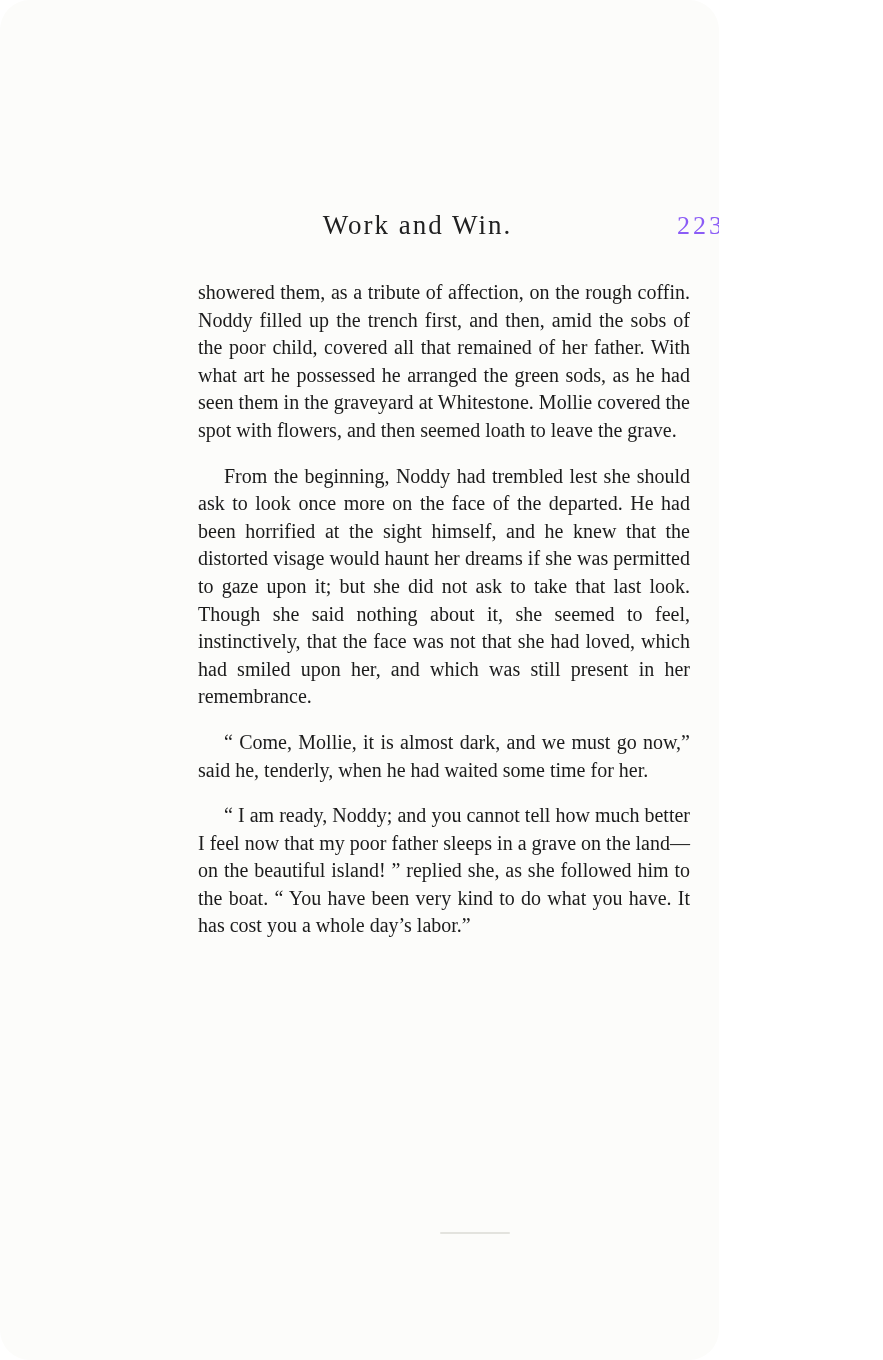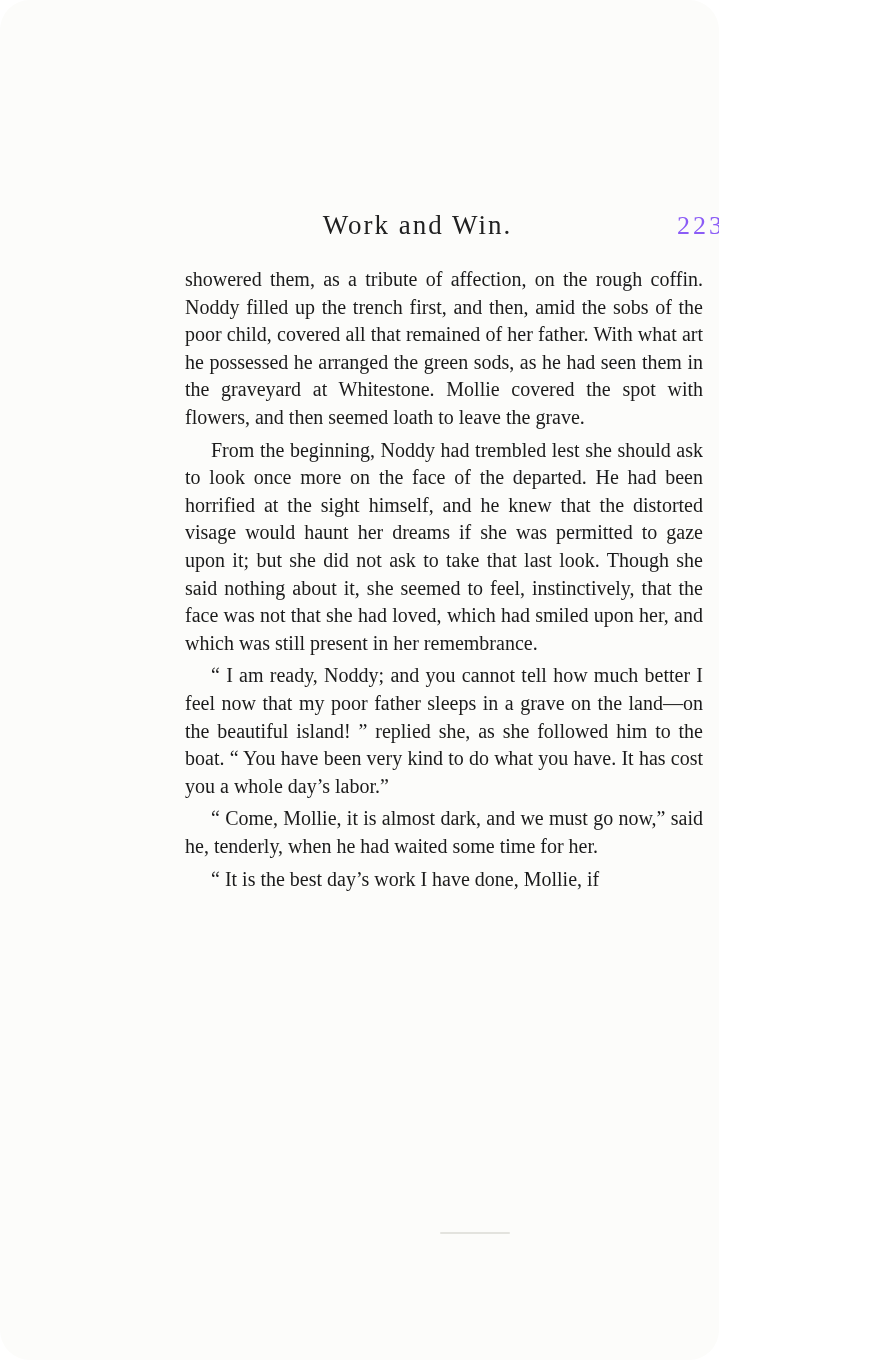--- a/index.html
+++ b/index.html
@@ -47,21 +47,21 @@
     position: absolute;
     top: 261px;
     left: 180px;
     width: 528px;
     font-size: 20px;
     line-height: 27.6px;
     text-align: justify;
     color: #1b1b1b;
   }
   .text-block p {
-    margin: 5px;
+    margin: 18px;
     padding: 0;
     text-indent: 26px;
   }
   .text-block p.noindent {
     text-indent: 0;
   }
   .text-block p.last {
     margin-top: 6px;
   }
   
@@ -81,20 +81,19 @@
 <div class="page">
 
   <div class="page-header">
     <span class="title">Work and Win.</span>
     <span class="page-number">223</span>
   </div>
 
   <div class="text-block">
     <p class="noindent">showered them, as a tribute of affection, on the rough coffin.  Noddy filled up the trench first, and then, amid the sobs of the poor child, covered all that remained of her father.  With what art he possessed he arranged the green sods, as he had seen them in the graveyard at Whitestone.  Mollie covered the spot with flowers, and then seemed loath to leave the grave.</p>
     <p>From the beginning, Noddy had trembled lest she should ask to look once more on the face of the departed.  He had been horrified at the sight himself, and he knew that the distorted visage would haunt her dreams if she was permitted to gaze upon it; but she did not ask to take that last look.  Though she said nothing about it, she seemed to feel, instinctively, that the face was not that she had loved, which had smiled upon her, and which was still present in her remembrance.</p>
+    <p>“ Come, Mollie, it is almost dark, and we must go now,” said he, tenderly, when he had waited some time for her.</p>
     <p>“ I am ready, Noddy; and you cannot tell how much better I feel now that my poor father sleeps in a grave on the land—on the beautiful island! ” replied she, as she followed him to the boat.  “ You have been very kind to do what you have.  It has cost you a whole day’s labor.”</p>
-    <p>“ Come, Mollie, it is almost dark, and we must go now,” said he, tenderly, when he had waited some time for her.</p>
-    <p class="last">“ It is the best day’s work I have done, Mollie, if</p>
   </div>
 
   <div class="scan-smudge"></div>
 
 </div>
 
 </body></html>

